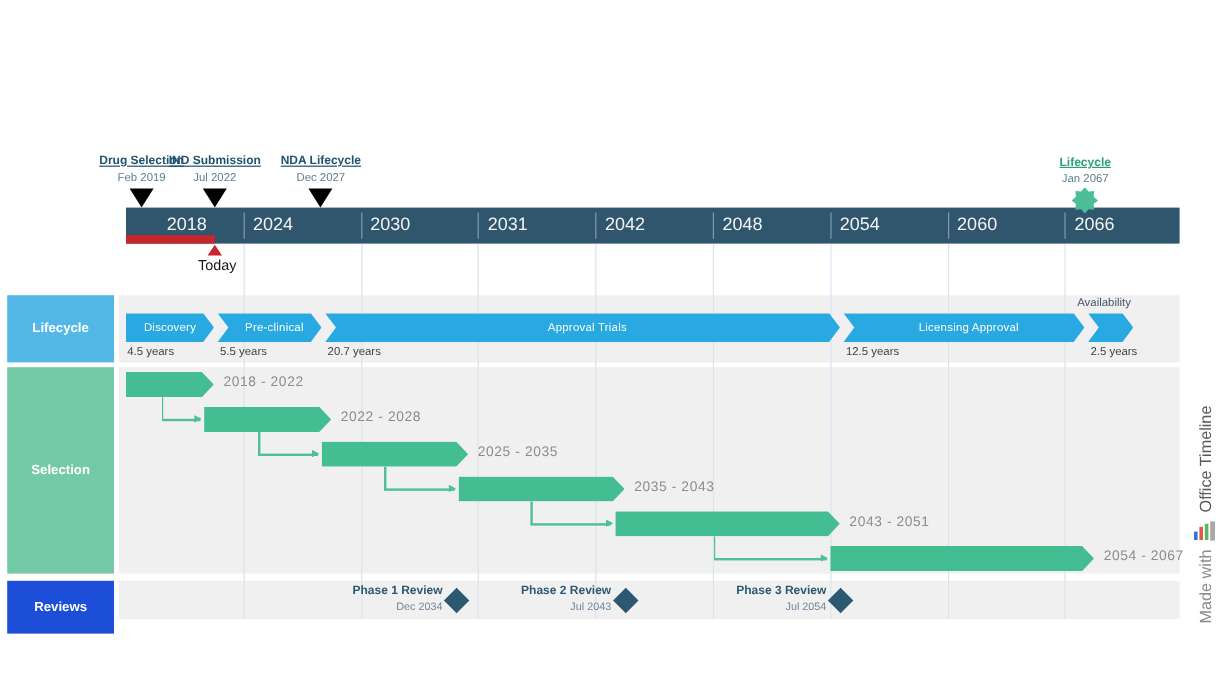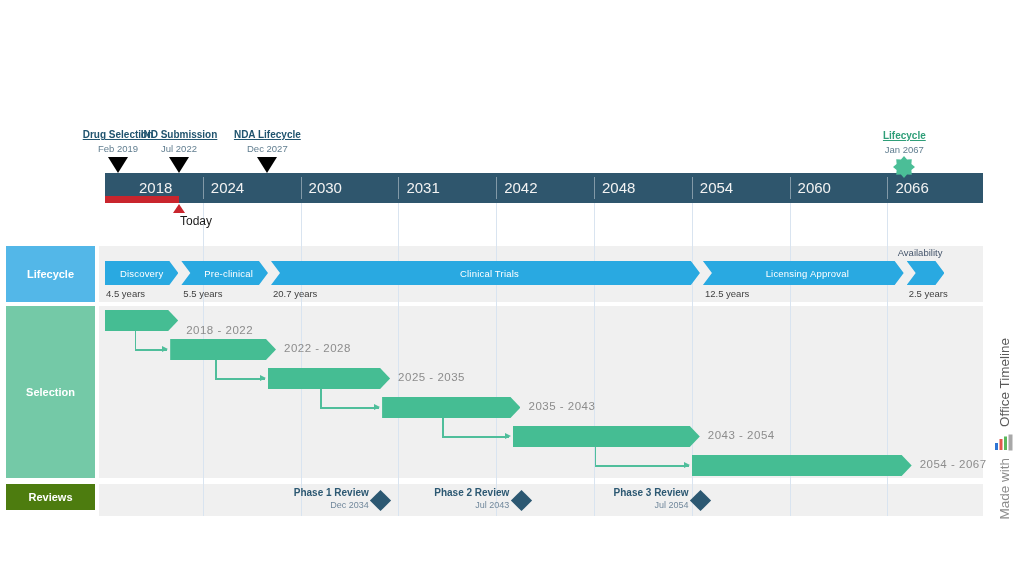--- a/index.html
+++ b/index.html
@@ -73,21 +73,21 @@
       <div class="tickline" style="left: 594px; top: 177px; height: 22px;"></div>
       <div class="yearlbl" style="left: 602px; top: 175px;">2048</div>
       <div class="tickline" style="left: 691.8px; top: 177px; height: 22px;"></div>
       <div class="yearlbl" style="left: 699.8px; top: 175px;">2054</div>
       <div class="tickline" style="left: 789.6px; top: 177px; height: 22px;"></div>
       <div class="yearlbl" style="left: 797.6px; top: 175px;">2060</div>
       <div class="tickline" style="left: 887.4px; top: 177px; height: 22px;"></div>
       <div class="yearlbl" style="left: 895.4px; top: 175px;">2066</div>
       <div class="today-bar" style="left: 105px; top: 196px; width: 74.002px; height: 7px;"></div>
       <div class="today-tri" style="left: 173.002px; top: 204px;"></div>
-      <div class="today-lbl" style="left: 166px; top: 214px; width: 60px;">Today</div>
+      <div class="today-lbl" style="left: 151px; top: 214px; width: 60px;">Today</div>
       <div class="ms" style="left: 63px; width: 110px; top: 104px; height: 69px;">
         <div class="ms-name" style="color: rgb(31, 83, 110);">Drug Selection</div>
         <div class="ms-date">Feb 2019</div>
         <div class="ms-tri"></div>
       </div>
       <div class="ms" style="left: 124.002px; width: 110px; top: 104px; height: 69px;">
         <div class="ms-name" style="color: rgb(31, 83, 110);">IND Submission</div>
         <div class="ms-date">Jul 2022</div>
         <div class="ms-tri"></div>
       </div>
@@ -98,42 +98,42 @@
       </div>
       <div class="ms" style="left: 849.352px; width: 110px; top: 104px; height: 69px;">
         <div class="ms-name" style="color: rgb(46, 158, 120);">Lifecycle</div>
         <div class="ms-date">Jan 2067</div>
         <svg width="22" height="22" viewBox="0 0 22 22" style="margin-bottom: -5px; margin-top: 1px;">
           <polygon points="11,0 14.06,3.61 18.78,3.22 18.39,7.94 22,11 18.39,14.06 18.78,18.78 14.06,18.39 11,22 7.94,18.39 3.22,18.78 3.61,14.06 0,11 3.61,7.94 3.22,3.22 7.94,3.61" fill="#4BBE97"></polygon>
         </svg>
       </div>
       <div class="lane-header" style="top: 246px; height: 56px; background: rgb(83, 183, 232);">Lifecycle</div>
       <div class="lane-header" style="top: 306px; height: 172px; background: rgb(116, 201, 167);">Selection</div>
-      <div class="lane-header" style="top: 484px; height: 26px; background: #4d7c0f;">Reviews</div>
+      <div class="lane-header" style="top: 484px; height: 44px; background: #1d4ed8;">Reviews</div>
       <div class="chev chev-first" style="left: 105px; top: 261px; width: 73.35px; height: 24px; background: rgb(41, 169, 225);">Discovery</div>
       <div class="dur-lbl" style="left: 106px; top: 288px;">4.5 years</div>
       <div class="chev chev-next" style="left: 181.35px; top: 261px; width: 86.65px; height: 24px; background: rgb(41, 169, 225); padding-left: 8px;">Pre-clinical</div>
       <div class="dur-lbl" style="left: 183.35px; top: 288px;">5.5 years</div>
-      <div class="chev chev-next" style="left: 271px; top: 261px; width: 428.95px; height: 24px; background: rgb(41, 169, 225); padding-left: 8px;">Clinical Trials</div>
+      <div class="chev chev-next" style="left: 271px; top: 261px; width: 428.95px; height: 24px; background: rgb(41, 169, 225); padding-left: 8px;">Approval Trials</div>
       <div class="dur-lbl" style="left: 273px; top: 288px;">20.7 years</div>
       <div class="chev chev-next" style="left: 702.95px; top: 261px; width: 200.75px; height: 24px; background: rgb(41, 169, 225); padding-left: 8px;">Licensing Approval</div>
       <div class="dur-lbl" style="left: 704.95px; top: 288px;">12.5 years</div>
       <div class="chev chev-next" style="left: 906.7px; top: 261px; width: 37.75px; height: 24px; background: rgb(41, 169, 225);"></div>
       <div class="above-lbl" style="left: 897.7px; top: 247px;">Availability</div>
       <div class="dur-lbl" style="left: 908.7px; top: 288px;">2.5 years</div>
       <div class="task" style="left: 105px; top: 310px; width: 73.2px; height: 21px; background: rgb(69, 189, 147);"></div>
-      <div class="task-date" style="left: 186.2px; top: 324px;">2018 - 2022</div>
+      <div class="task-date" style="left: 186.2px; top: 313px;">2018 - 2022</div>
       <div class="task" style="left: 170.2px; top: 339px; width: 105.8px; height: 21px; background: rgb(69, 189, 147);"></div>
       <div class="task-date" style="left: 284px; top: 342px;">2022 - 2028</div>
       <div class="task" style="left: 268px; top: 368px; width: 122.1px; height: 21px; background: rgb(69, 189, 147);"></div>
       <div class="task-date" style="left: 398.1px; top: 371px;">2025 - 2035</div>
       <div class="task" style="left: 382.1px; top: 397px; width: 138.4px; height: 21px; background: rgb(69, 189, 147);"></div>
       <div class="task-date" style="left: 528.5px; top: 400px;">2035 - 2043</div>
       <div class="task" style="left: 512.5px; top: 426px; width: 187.3px; height: 21px; background: rgb(69, 189, 147);"></div>
-      <div class="task-date" style="left: 707.8px; top: 429px;">2043 - 2054</div>
+      <div class="task-date" style="left: 707.8px; top: 429px;">2043 - 2051</div>
       <div class="task" style="left: 691.8px; top: 455px; width: 219.9px; height: 21px; background: rgb(69, 189, 147);"></div>
       <div class="task-date" style="left: 919.7px; top: 458px;">2054 - 2067</div>
       <div class="conn" style="left: 134.992px; top: 331px; width: 1.5px; height: 19px;"></div>
       <div class="conn" style="left: 134.992px; top: 349px; width: 32.208px; height: 1.5px;"></div>
       <div class="conn-arrow" style="left: 162.2px; top: 346.2px;"></div>
       <div class="conn" style="left: 215.188px; top: 360px; width: 1.5px; height: 19px;"></div>
       <div class="conn" style="left: 215.188px; top: 378px; width: 49.812px; height: 1.5px;"></div>
       <div class="conn-arrow" style="left: 260px; top: 375.2px;"></div>
       <div class="conn" style="left: 320.486px; top: 389px; width: 1.5px; height: 19px;"></div>
       <div class="conn" style="left: 320.486px; top: 407px; width: 58.614px; height: 1.5px;"></div>

